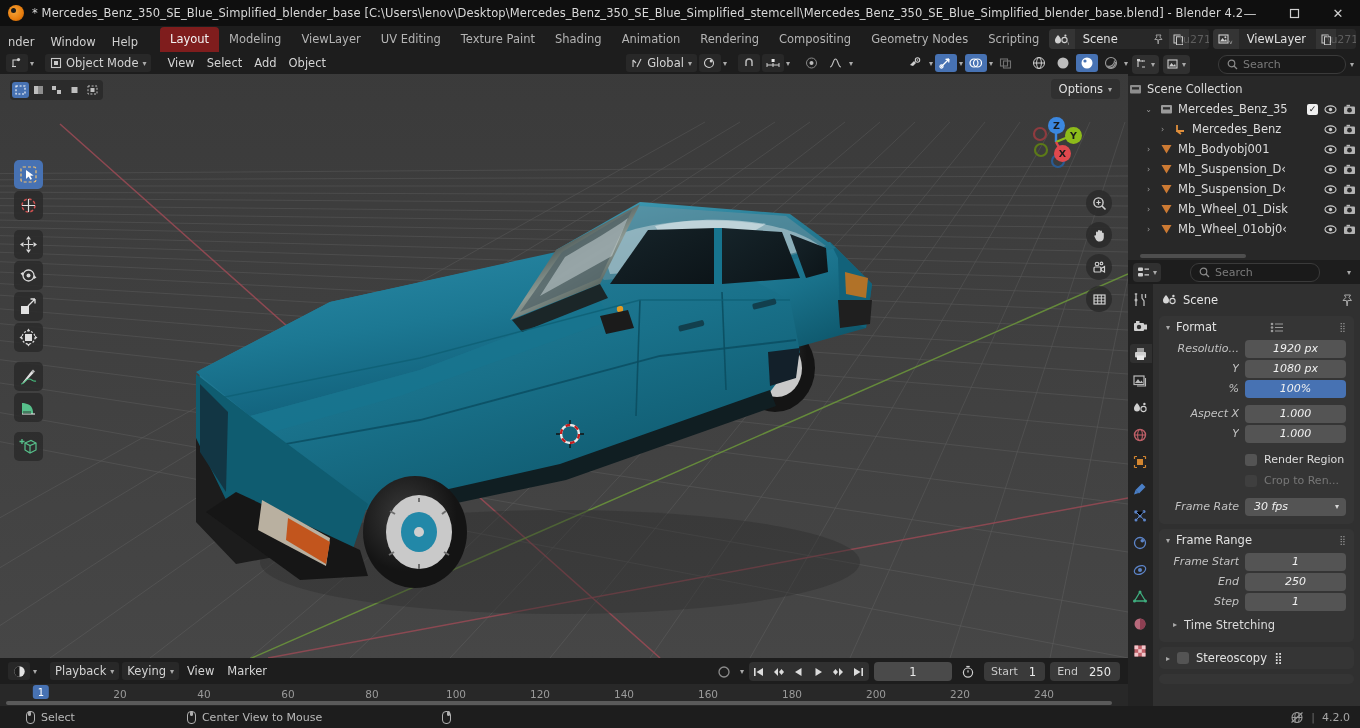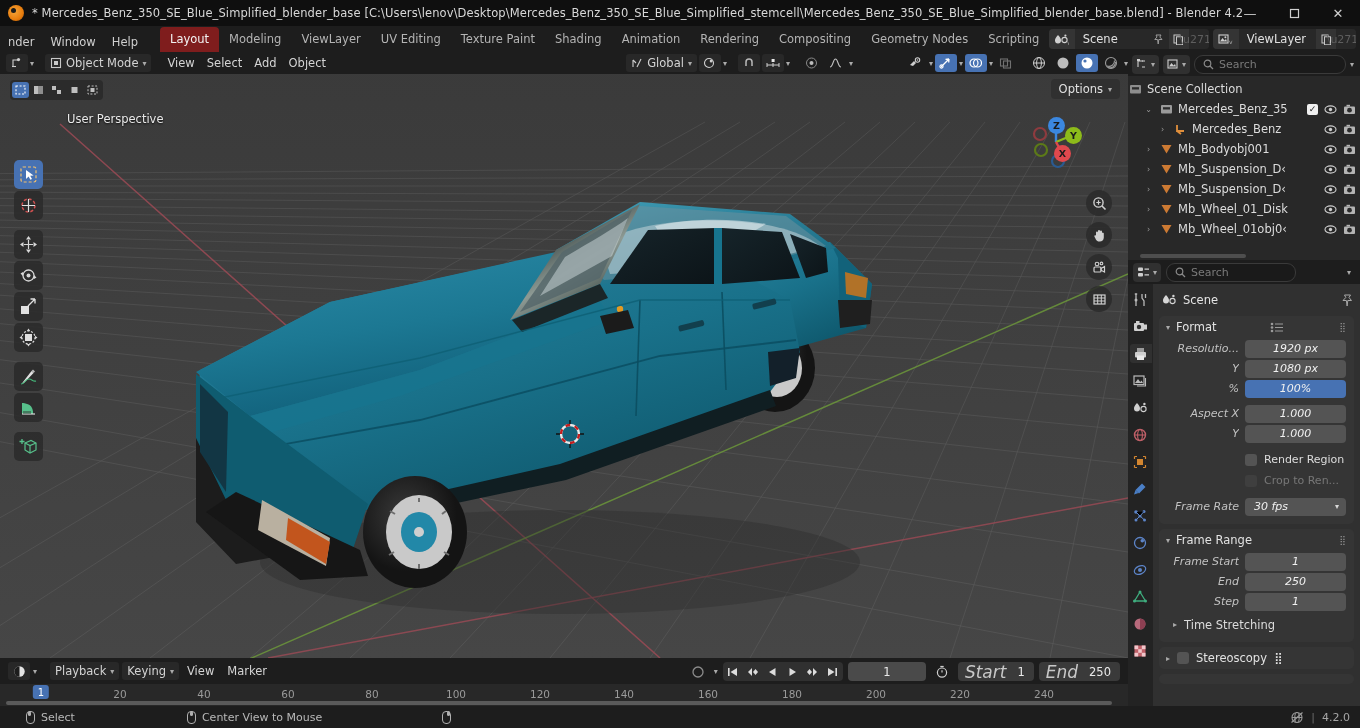--- a/index.html
+++ b/index.html
@@ -177,21 +177,21 @@
   }
   .num-field {
     background: #4a4a4a; border-radius: 4px; height: 19px; min-width: 78px;
     display: flex; align-items: center; justify-content: center;
     font-size: 11.5px; color: #eaeaea;
   }
   .se-field {
     background: #3a3a3a; border-radius: 4px; height: 19px;
     display: flex; align-items: center; overflow: hidden;
   }
-  .se-field .lbl { padding: 0 7px; font-size: 17px; color: #c8c8c8; font-style: italic; }
+  .se-field .lbl { padding: 0 7px; font-size: 11px; color: #c8c8c8; }
   .se-field .val { padding: 0 9px 0 4px; font-size: 11.5px; color: #eaeaea; }
   .playbar { display: flex; align-items: center; gap: 0; }
   .pb {
     width: 20px; height: 19px; display: flex; align-items: center;
     justify-content: center; background: #303030; color: #dcdcdc; font-size: 9px;
   }
   .pb:first-child { border-radius: 4px 0 0 4px; }
   .pb:last-child { border-radius: 0 4px 4px 0; }
   .tl-scale {
     position: absolute; top: 26px; left: 0; width: 1128px; height: 22px;
@@ -220,21 +220,21 @@
     height: 24px; display: flex; align-items: center; gap: 4px;
     padding: 0 4px; background: #1d1d1d;
   }
   .ol-drop {
     display: flex; align-items: center; gap: 2px; background: #303030;
     border-radius: 4px; height: 19px; padding: 0 4px; color: #cfcfcf;
   }
   .search-box {
     flex: 1; height: 19px; background: #1a1a1a; border: 1px solid #3a3a3a;
     border-radius: 9px; display: flex; align-items: center; gap: 5px;
-    padding: 0 8px; color: #7a7a7a; font-size: 11px;
+    padding: 0 8px; color: #7a7a7a; font-size: 11px; margin-left: 24px;
   }
   .ol-rows { padding-top: 3px; }
   .ol-row {
     height: 20px; display: flex; align-items: center; gap: 4px;
     padding-right: 4px; font-size: 11.5px; color: #dcdcdc; white-space: nowrap;
   }
   .ol-arrow { width: 13px; text-align: center; color: #9a9a9a; font-size: 8px; flex: none;}
   .ol-ico { width: 15px; display: flex; align-items: center; justify-content: center; flex: none; }
   .ol-label { overflow: hidden; text-overflow: clip; }
   .ol-right {
@@ -770,21 +770,20 @@
       </div>
       <div>
         <svg width="11" height="10" viewBox="0 0 11 10">
             <rect x="1" y="1" width="9" height="8" fill="none" stroke="#bfbfbf" stroke-width="1" stroke-dasharray="2 1.6"></rect>
             <rect x="3.5" y="3" width="4" height="4" fill="#bfbfbf"></rect>
           </svg>
       </div>
     </div>
 
     <div class="vp-text">
-      <div>User Perspective</div>
     </div>
 
     <div class="toolcol">
       <div class="tool on">
         <svg width="19" height="19" viewBox="0 0 19 19">
             <rect x="2" y="2" width="15" height="15" rx="2" fill="none" stroke="#f0c070" stroke-width="1.2" stroke-dasharray="3 2"></rect>
             <path d="M7 5 L7 14 L9.6 11.4 L11.4 14.8 L13 14 L11.2 10.8 L14.6 10.6 Z" fill="#fff"></path>
           </svg>
       </div>
       <div class="tool">

